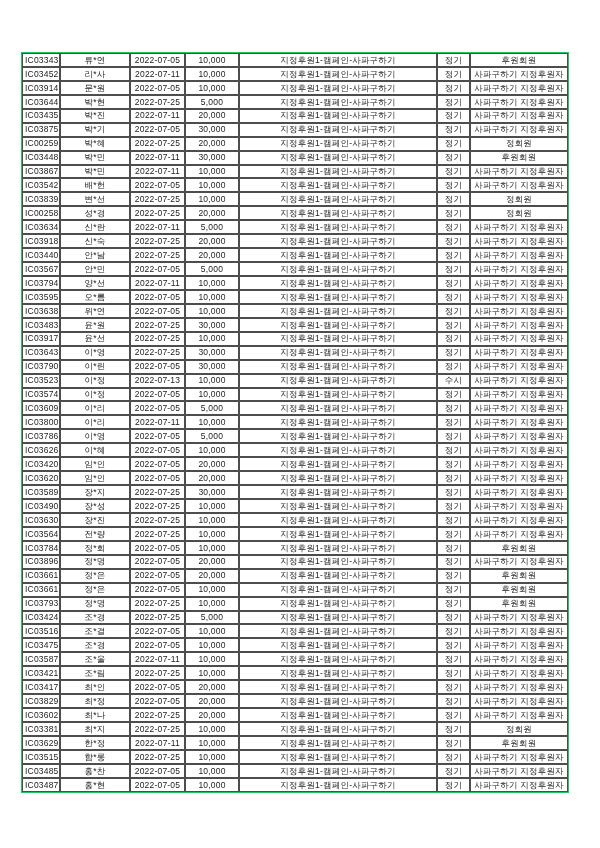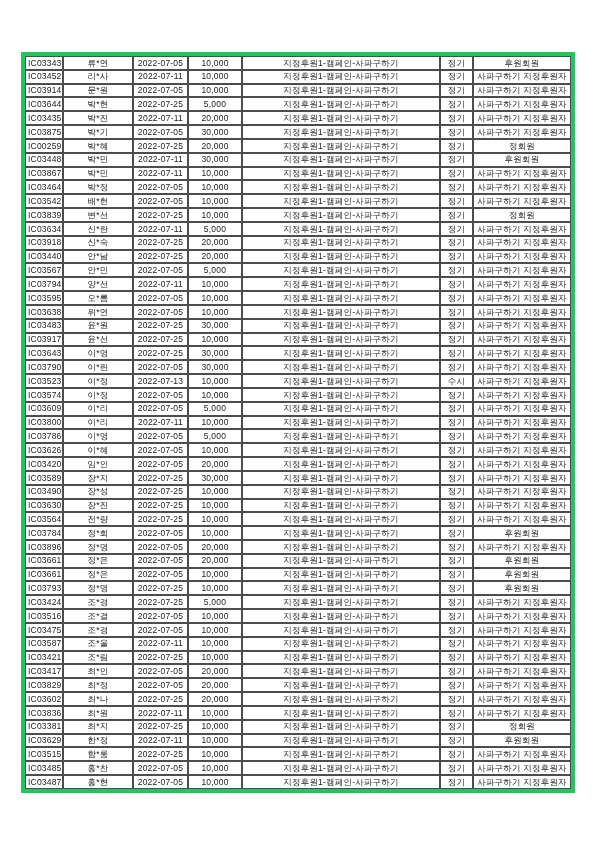--- a/index.html
+++ b/index.html
@@ -17,21 +17,21 @@
   }
   table.donor-table {
     position: absolute;
     left: 21px;
     top: 52px;
     width: 546px;
     height: 741px;
     table-layout: fixed;
     border-collapse: separate;
     border-spacing: 0;
-    border: 4px solid #22c55e;
+    border: 1px solid #22c55e;
     font-size: 8.5px;
     color: #1b1b1b;
   }
   table.donor-table td {
     border: 1px solid #4d4d4d;
     padding: 0 2px;
     text-align: center;
     vertical-align: middle;
     white-space: nowrap;
     overflow: hidden;
@@ -137,42 +137,42 @@
         <tr>
           <td>IC03867</td>
           <td>박*민</td>
           <td>2022-07-11</td>
           <td>10,000</td>
           <td>지정후원1-캠페인-사파구하기</td>
           <td>정기</td>
           <td>사파구하기 지정후원자</td>
         </tr>
         <tr>
-          <td>IC03464</td>
-          <td>박*정</td>
-          <td>2022-07-05</td>
-          <td>10,000</td>
-          <td>지정후원1-캠페인-사파구하기</td>
-          <td>정기</td>
-          <td>사파구하기 지정후원자</td>
-        </tr>
-        <tr>
           <td>IC03542</td>
           <td>배*헌</td>
           <td>2022-07-05</td>
           <td>10,000</td>
           <td>지정후원1-캠페인-사파구하기</td>
           <td>정기</td>
           <td>사파구하기 지정후원자</td>
         </tr>
         <tr>
           <td>IC03839</td>
           <td>변*선</td>
           <td>2022-07-25</td>
           <td>10,000</td>
+          <td>지정후원1-캠페인-사파구하기</td>
+          <td>정기</td>
+          <td>정회원</td>
+        </tr>
+        <tr>
+          <td>IC00258</td>
+          <td>성*경</td>
+          <td>2022-07-25</td>
+          <td>20,000</td>
           <td>지정후원1-캠페인-사파구하기</td>
           <td>정기</td>
           <td>정회원</td>
         </tr>
         <tr>
           <td>IC03634</td>
           <td>신*란</td>
           <td>2022-07-11</td>
           <td>5,000</td>
           <td>지정후원1-캠페인-사파구하기</td>
@@ -326,20 +326,29 @@
         <tr>
           <td>IC03420</td>
           <td>임*인</td>
           <td>2022-07-05</td>
           <td>20,000</td>
           <td>지정후원1-캠페인-사파구하기</td>
           <td>정기</td>
           <td>사파구하기 지정후원자</td>
         </tr>
         <tr>
+          <td>IC03620</td>
+          <td>임*인</td>
+          <td>2022-07-05</td>
+          <td>20,000</td>
+          <td>지정후원1-캠페인-사파구하기</td>
+          <td>정기</td>
+          <td>사파구하기 지정후원자</td>
+        </tr>
+        <tr>
           <td>IC03589</td>
           <td>장*지</td>
           <td>2022-07-25</td>
           <td>30,000</td>
           <td>지정후원1-캠페인-사파구하기</td>
           <td>정기</td>
           <td>사파구하기 지정후원자</td>
         </tr>
         <tr>
           <td>IC03490</td>
@@ -474,29 +483,20 @@
           <td>20,000</td>
           <td>지정후원1-캠페인-사파구하기</td>
           <td>정기</td>
           <td>사파구하기 지정후원자</td>
         </tr>
         <tr>
           <td>IC03602</td>
           <td>최*나</td>
           <td>2022-07-25</td>
           <td>20,000</td>
-          <td>지정후원1-캠페인-사파구하기</td>
-          <td>정기</td>
-          <td>사파구하기 지정후원자</td>
-        </tr>
-        <tr>
-          <td>IC03836</td>
-          <td>최*원</td>
-          <td>2022-07-11</td>
-          <td>10,000</td>
           <td>지정후원1-캠페인-사파구하기</td>
           <td>정기</td>
           <td>사파구하기 지정후원자</td>
         </tr>
         <tr>
           <td>IC03381</td>
           <td>최*지</td>
           <td>2022-07-25</td>
           <td>10,000</td>
           <td>지정후원1-캠페인-사파구하기</td>

